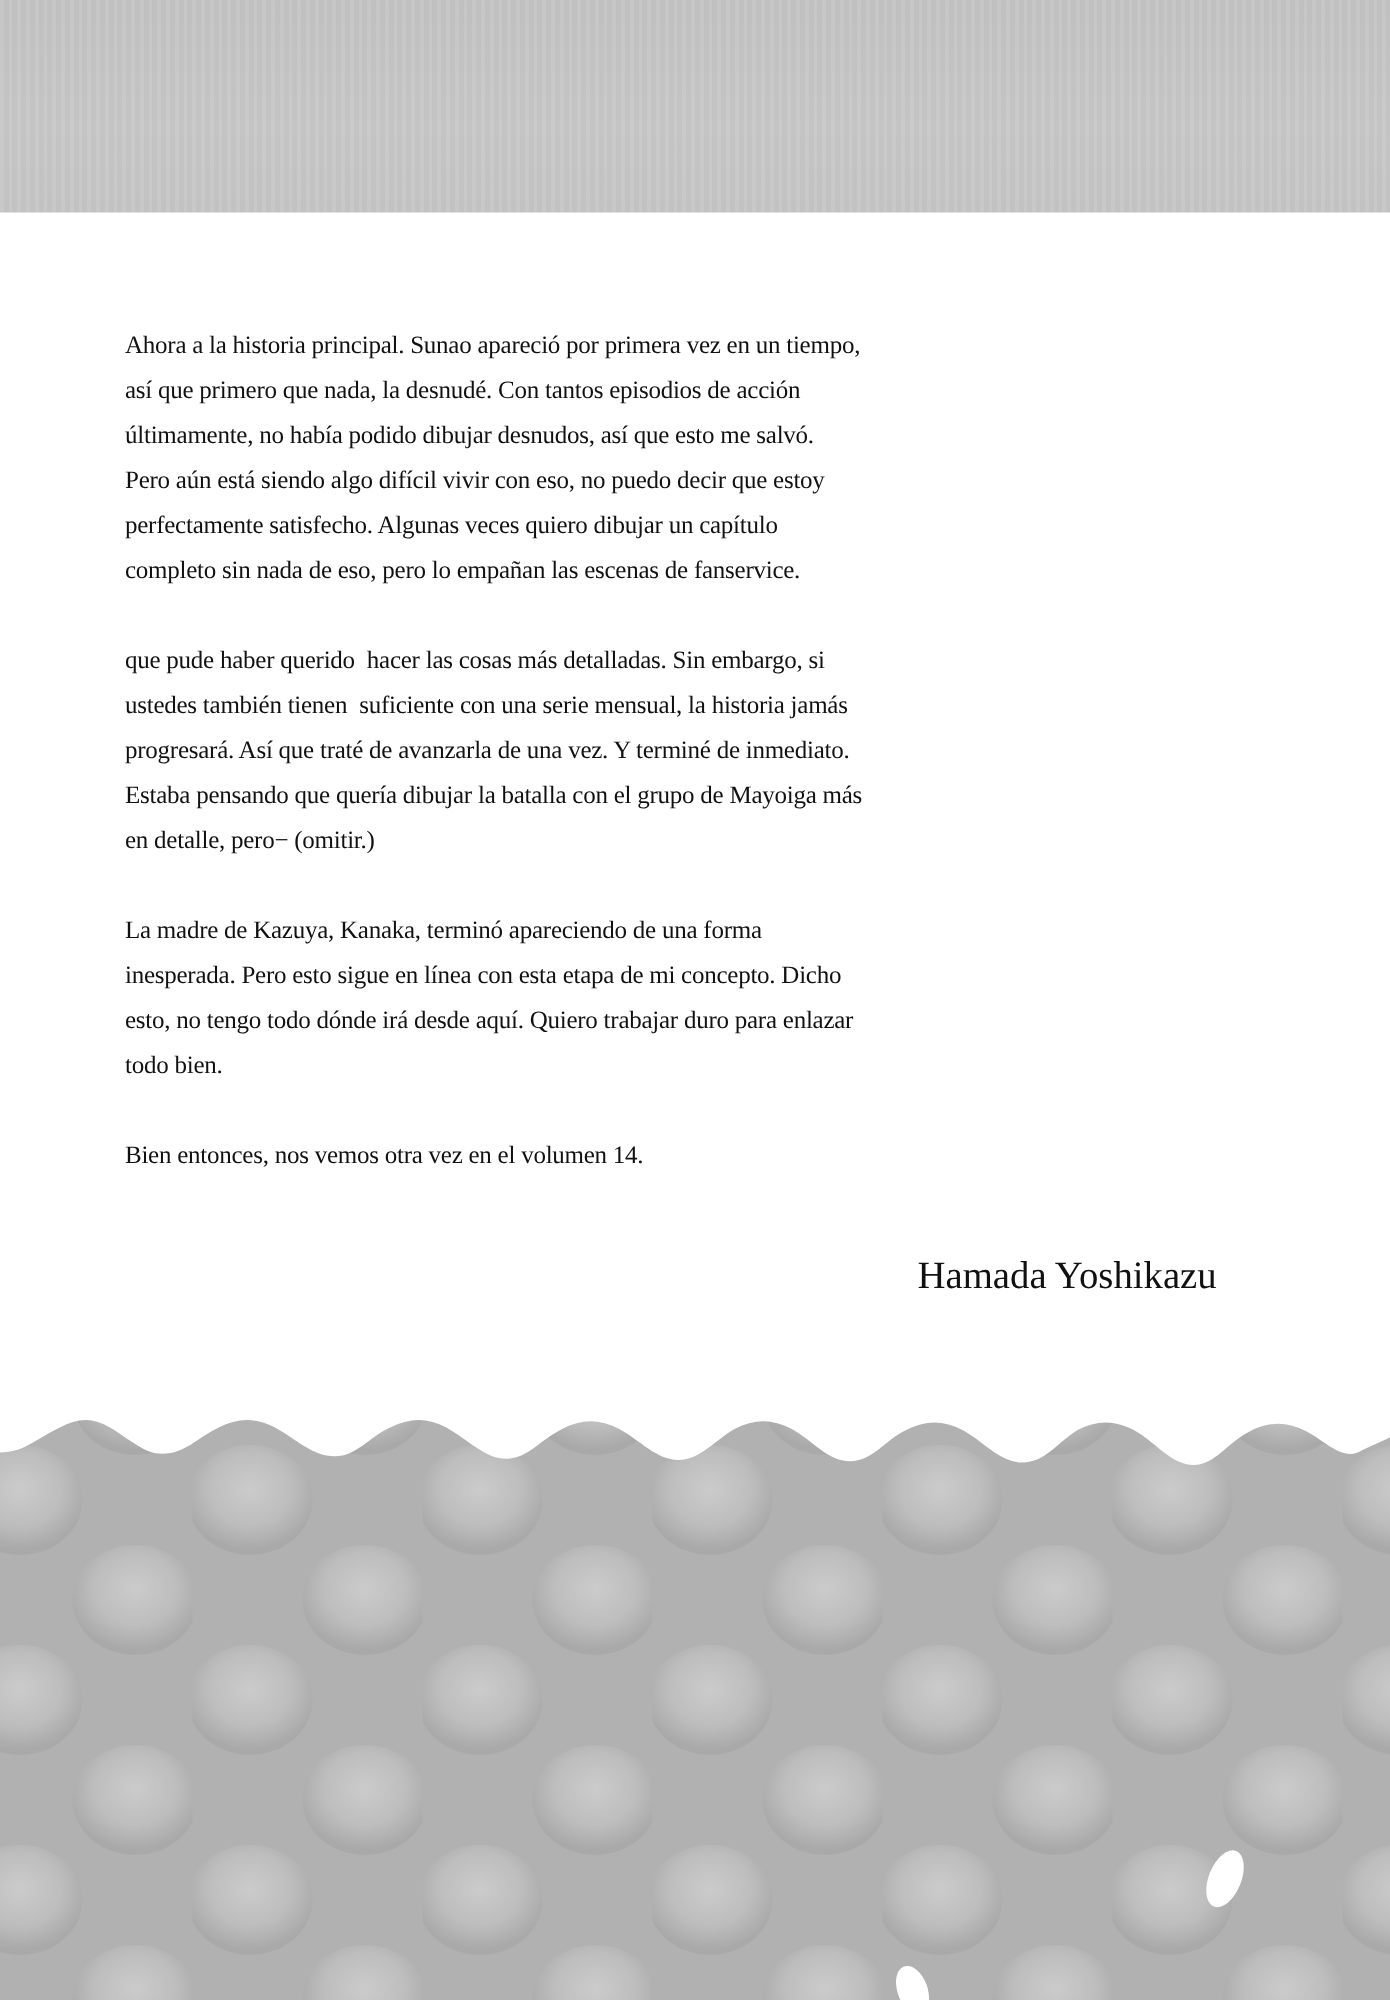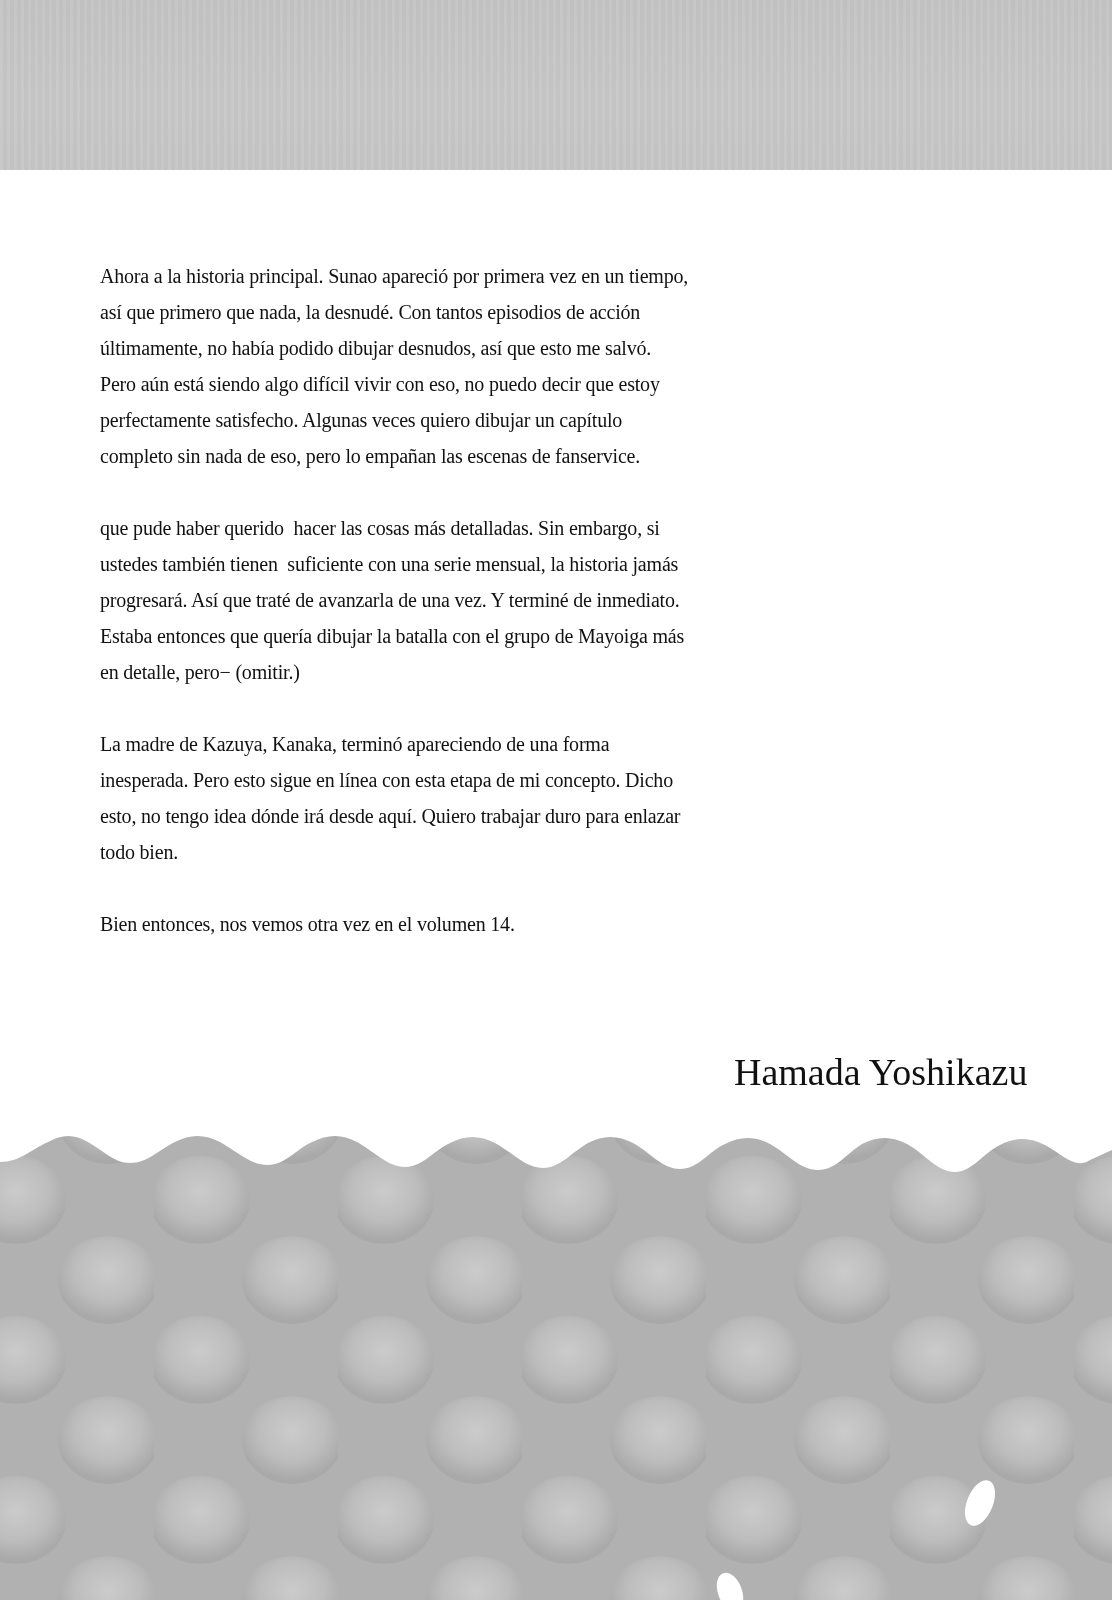--- a/index.html
+++ b/index.html
@@ -36,22 +36,22 @@
     .paragraph {
       margin: 0 0 36px 0;
     }
     .line {
       display: block;
       white-space: pre;
     }
     .signature {
       position: absolute;
       left: 734px;
-      top: 1054px;
-      font-size: 38px;
+      top: 1002px;
+      font-size: 31px;
       line-height: 36px;
       white-space: pre;
     }
     .bottom-pattern {
       position: absolute;
       left: 0;
       top: 1130px;
       width: 1112px;
       height: 470px;
     }
@@ -67,27 +67,27 @@
     <span class="line">así que primero que nada, la desnudé. Con tantos episodios de acción</span>
     <span class="line">últimamente, no había podido dibujar desnudos, así que esto me salvó.</span>
     <span class="line">Pero aún está siendo algo difícil vivir con eso, no puedo decir que estoy</span>
     <span class="line">perfectamente satisfecho. Algunas veces quiero dibujar un capítulo</span>
     <span class="line">completo sin nada de eso, pero lo empañan las escenas de fanservice.</span>
   </p>
   <p class="paragraph">
     <span class="line">que pude haber querido  hacer las cosas más detalladas. Sin embargo, si</span>
     <span class="line">ustedes también tienen  suficiente con una serie mensual, la historia jamás</span>
     <span class="line">progresará. Así que traté de avanzarla de una vez. Y terminé de inmediato.</span>
-    <span class="line">Estaba entonces que quería dibujar la batalla con el grupo de Mayoiga más</span>
+    <span class="line">Estaba pensando que quería dibujar la batalla con el grupo de Mayoiga más</span>
     <span class="line">en detalle, pero− (omitir.)</span>
   </p>
   <p class="paragraph">
     <span class="line">La madre de Kazuya, Kanaka, terminó apareciendo de una forma</span>
     <span class="line">inesperada. Pero esto sigue en línea con esta etapa de mi concepto. Dicho</span>
-    <span class="line">esto, no tengo idea dónde irá desde aquí. Quiero trabajar duro para enlazar</span>
+    <span class="line">esto, no tengo todo dónde irá desde aquí. Quiero trabajar duro para enlazar</span>
     <span class="line">todo bien.</span>
   </p>
   <p class="paragraph">
     <span class="line">Bien entonces, nos vemos otra vez en el volumen 14.</span>
   </p>
 </div>
 
 <div class="signature">Hamada Yoshikazu</div>
 
 <svg class="bottom-pattern" width="1112" height="470" viewBox="0 0 1112 470" xmlns="http://www.w3.org/2000/svg">

